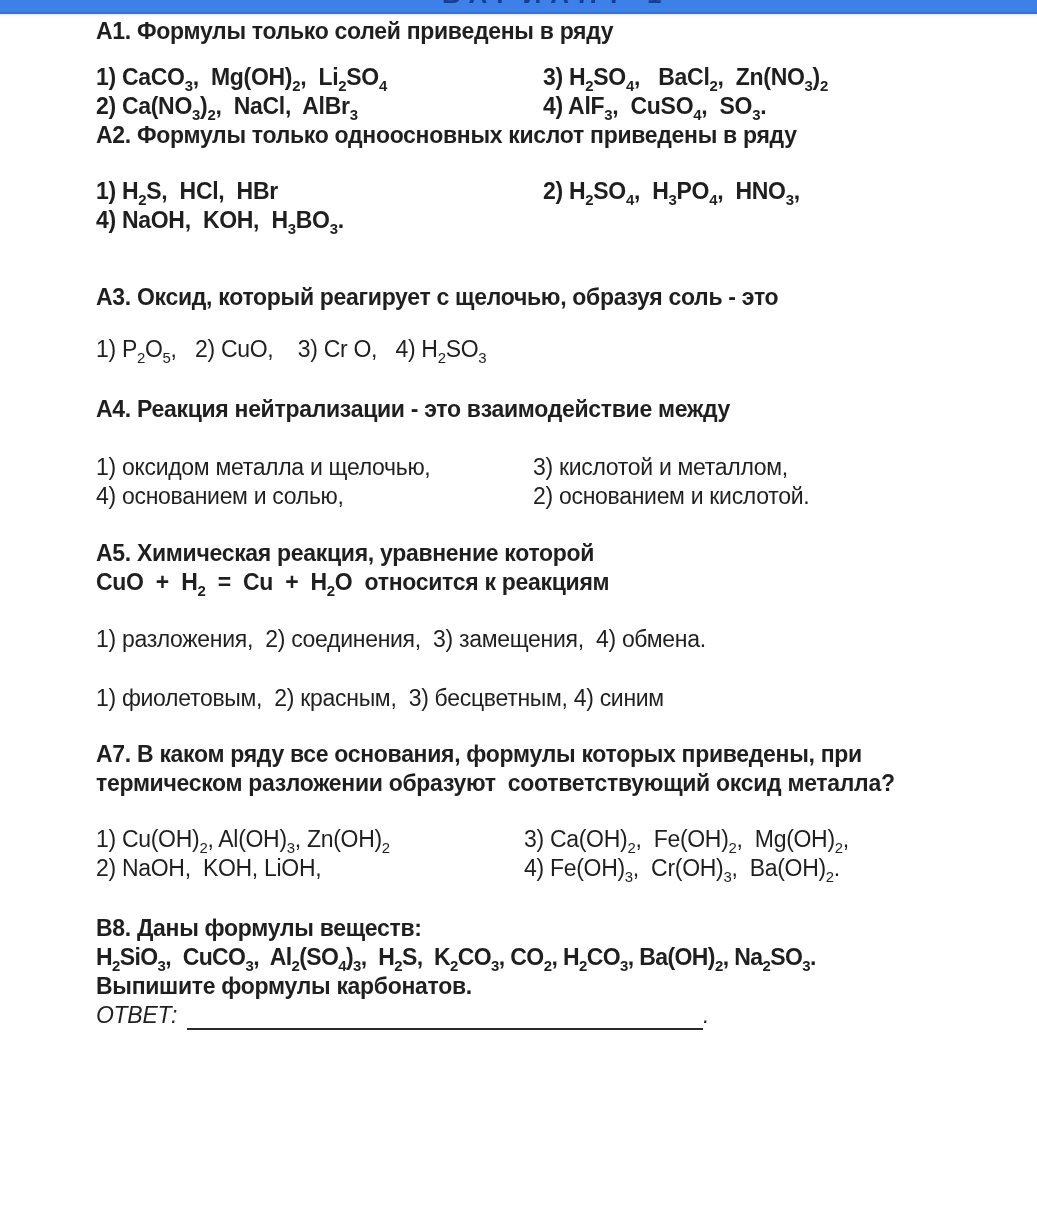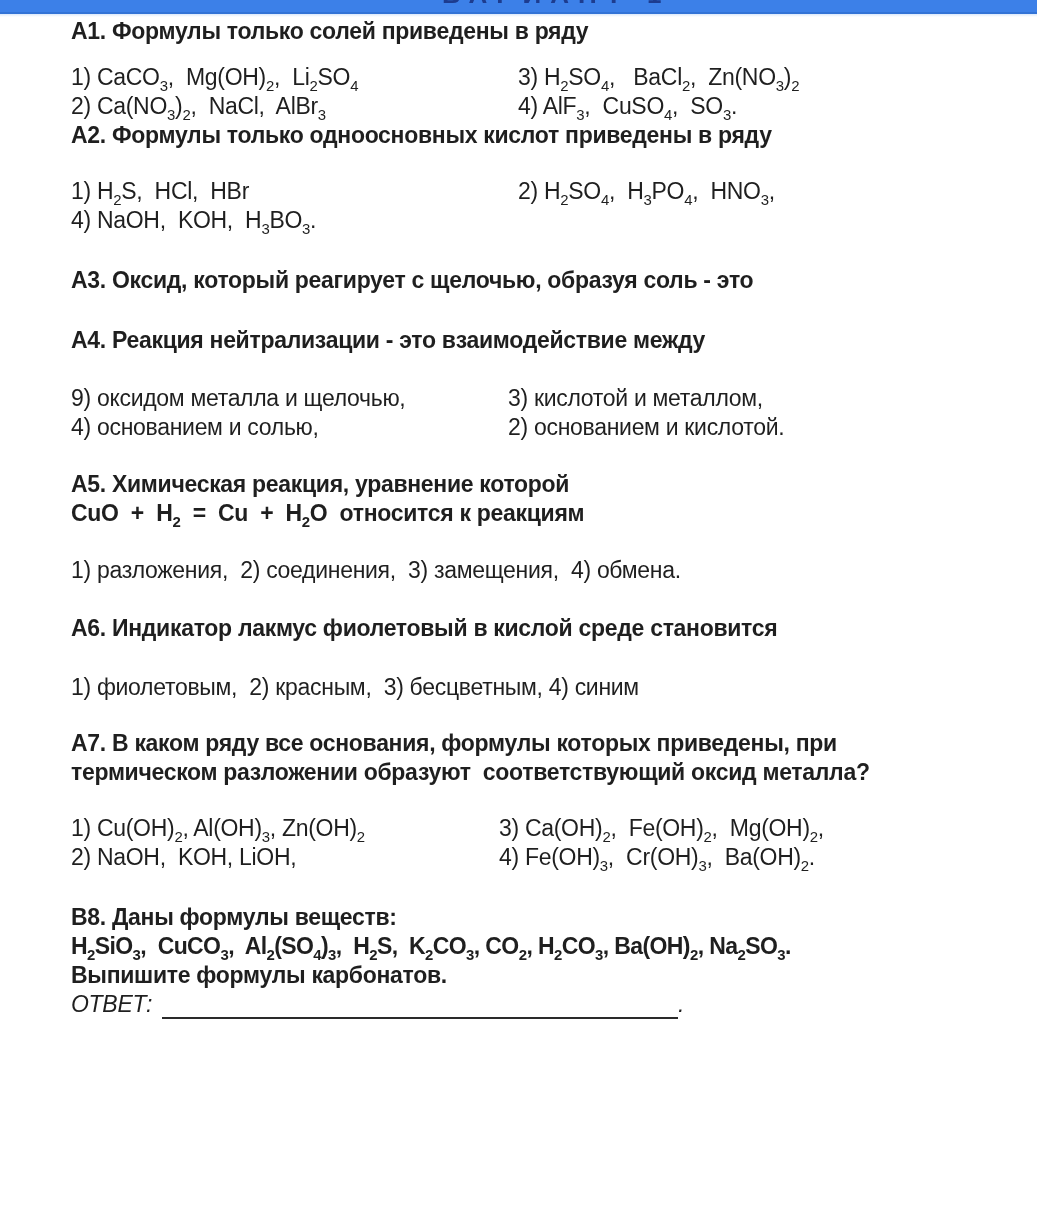--- a/index.html
+++ b/index.html
@@ -12,25 +12,25 @@
   .topbar {
     position:relative; height:14px; background:#3c80e8;
     border-bottom:2px solid #3273d6; overflow:hidden;
   }
   .topbar-title {
     position:absolute; top:-21px; left:442px;
     font-size:26px; font-weight:bold; letter-spacing:9px;
     color:#1d3c8f; white-space:pre;
   }
   .bar-fade { height:3px; background:linear-gradient(#dce9fb,#ffffff); }
-  .content { padding:0 40px 0 71px; }
+  .content { padding:0 40px 0 96px; }
   .line { font-size:23px; line-height:29px; white-space:pre; letter-spacing:-0.3px; }
   .bold { font-weight:bold; }
   .opts { display:grid; }
-  .opts.c447 { grid-template-columns:447px 1fr; }
+  .opts.c447 { grid-template-columns:447px 1fr;font-weight:bold; }
   .opts.c437 { grid-template-columns:437px 1fr; }
   .opts.c428 { grid-template-columns:428px 1fr; }
   sub { font-size:0.65em; line-height:0; }
   .formula-line { letter-spacing:-0.6px; font-size:23px; }
   .answer-row { display:flex; align-items:flex-end;font-style:italic; }
   .answer-blank {
     display:inline-block; width:516px; margin-left:10px;
     border-bottom:2px solid #2a2a2a; height:24px;
   }
 </style>
@@ -59,41 +59,41 @@
     <section>
       <h2 class="line bold" style="">А2. Формулы только одноосновных кислот приведены в ряду</h2>
       <div class="opts c447" style="margin-top:27px">
         <div class="line">1) H<sub>2</sub>S,  HCl,  HBr</div>
         <div class="line">2) H<sub>2</sub>SO<sub>4</sub>,  H<sub>3</sub>PO<sub>4</sub>,  HNO<sub>3</sub>,</div>
         <div class="line">4) NaOH,  KOH,  H<sub>3</sub>BO<sub>3</sub>.</div>
       </div>
     </section>
 
     <section>
-      <h2 class="line bold" style="margin-top:31px">А3. Оксид, который реагирует с щелочью, образуя соль - это</h2>
+      <h2 class="line bold" style="margin-top:48px">А3. Оксид, который реагирует с щелочью, образуя соль - это</h2>
+      <div class="line" style="margin-top:23px">1) P<sub>2</sub>O<sub>5</sub>,   2) CuO,    3) Cr O,   4) H<sub>2</sub>SO<sub>3</sub></div>
     </section>
 
     <section>
       <h2 class="line bold" style="margin-top:31px">А4. Реакция нейтрализации - это взаимодействие между</h2>
       <div class="opts c437" style="margin-top:29px">
-        <div class="line">9) оксидом металла и щелочью,</div>
+        <div class="line">1) оксидом металла и щелочью,</div>
         <div class="line">3) кислотой и металлом,</div>
         <div class="line">4) основанием и солью,</div>
         <div class="line">2) основанием и кислотой.</div>
       </div>
     </section>
 
     <section>
       <h2 class="line bold" style="margin-top:28px">А5. Химическая реакция, уравнение которой</h2>
       <h2 class="line bold">CuO  +  H<sub>2</sub>  =  Cu  +  H<sub>2</sub>O  относится к реакциям</h2>
       <div class="line" style="margin-top:28px">1) разложения,  2) соединения,  3) замещения,  4) обмена.</div>
     </section>
 
     <section>
-      <h2 class="line bold" style="margin-top:29px">А6. Индикатор лакмус фиолетовый в кислой среде становится</h2>
       <div class="line" style="margin-top:30px">1) фиолетовым,  2) красным,  3) бесцветным, 4) синим</div>
     </section>
 
     <section>
       <h2 class="line bold" style="margin-top:27px">А7. В каком ряду все основания, формулы которых приведены, при</h2>
       <h2 class="line bold">термическом разложении образуют  соответствующий оксид металла?</h2>
       <div class="opts c428" style="margin-top:27px">
         <div class="line">1) Cu(OH)<sub>2</sub>, Al(OH)<sub>3</sub>, Zn(OH)<sub>2</sub></div>
         <div class="line">3) Ca(OH)<sub>2</sub>,  Fe(OH)<sub>2</sub>,  Mg(OH)<sub>2</sub>,</div>
         <div class="line">2) NaOH,  KOH, LiOH,</div>

